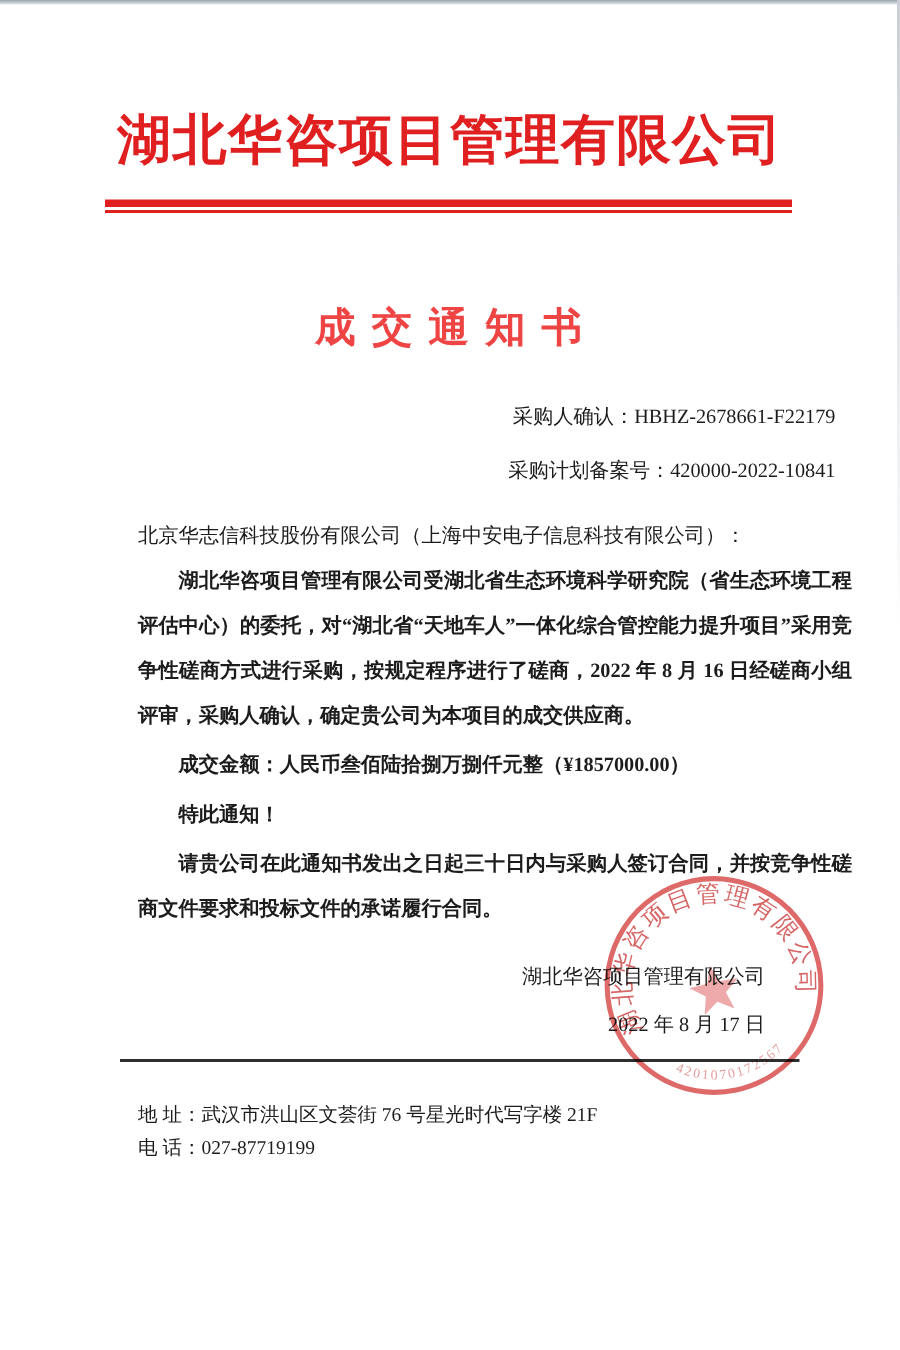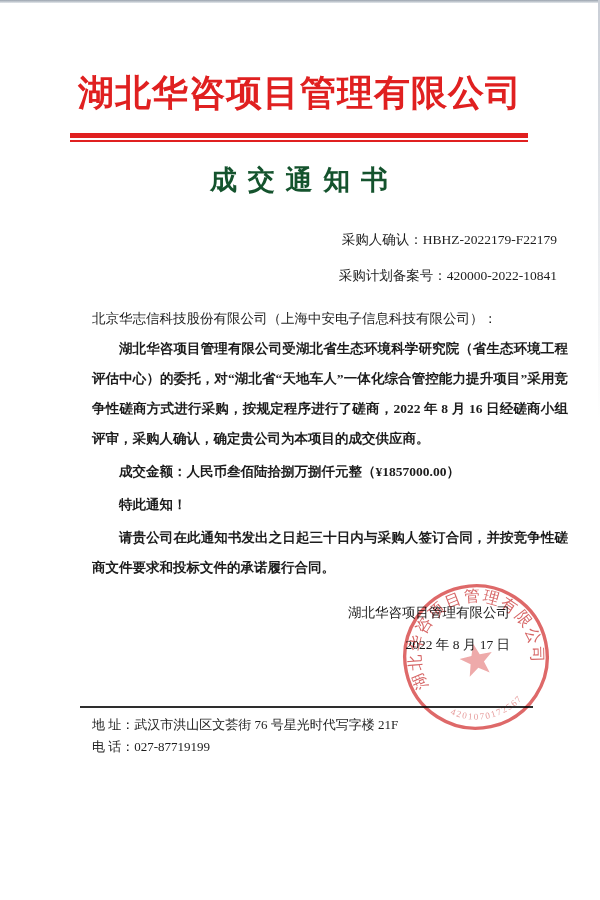--- a/index.html
+++ b/index.html
@@ -26,26 +26,26 @@
     font-size: 36px;
     font-weight: bold;
     letter-spacing: 1px;
     line-height: 1.3;
   }
   .rule-wrap { margin: 16px 72px 0 70px; }
   .rule-thick { height: 5px; background: #e02020; }
   .rule-thin  { height: 2px; background: #e02020; margin-top: 2px; }
 
   .doc-title {
-    margin-top: 20px;
+    margin-top: 58px;
     text-align: center;
     font-size: 27px;
     font-weight: bold;
     letter-spacing: 2px;
-    color: #14532d;
+    color: #ef4444;
   }
   .meta {
     margin-top: 24px;
     text-align: right;
     padding-right: 43px;
     font-size: 13.5px;
     line-height: 36px;
     white-space: nowrap;
   }
   .body-text {
@@ -80,21 +80,21 @@
   }
   .footer-rule {
     position: absolute;
     left: 80px; top: 706px;
     width: 453px; height: 2px;
     background: #2e2e2e;
     z-index: 1;
   }
   .footer {
     position: absolute;
-    left: 92px; top: 714px;
+    left: 92px; top: 732px;
     font-size: 13px;
     line-height: 22px;
     z-index: 1;
   }
 </style>
 </head>
 <body>
 
 <div class="scan-edge-top"></div>
 <div class="scan-edge-right"></div>
@@ -103,21 +103,21 @@
 
 <div class="rule-wrap">
   <div class="rule-thick"></div>
   <div class="rule-thin"></div>
 </div>
 
 <div class="doc-title">成 交 通 知 书</div>
 
 <div class="meta">
   <div>
-    <span>采购人确认：</span><span>HBHZ-2022179-F22179</span>
+    <span>采购人确认：</span><span>HBHZ-2678661-F22179</span>
   </div>
   <div>
     <span>采购计划备案号：</span><span>420000-2022-10841</span>
   </div>
 </div>
 
 <div class="body-text">
   <p>北京华志信科技股份有限公司（上海中安电子信息科技有限公司）：</p>
   <p class="indent">湖北华咨项目管理有限公司受湖北省生态环境科学研究院（省生态环境工程评估中心）的委托，对“湖北省“天地车人”一体化综合管控能力提升项目”采用竞争性磋商方式进行采购，按规定程序进行了磋商，2022 年 8 月 16 日经磋商小组评审，采购人确认，确定贵公司为本项目的成交供应商。</p>
   <p class="indent gap-sm">成交金额：人民币叁佰陆拾捌万捌仟元整（¥1857000.00）</p>

